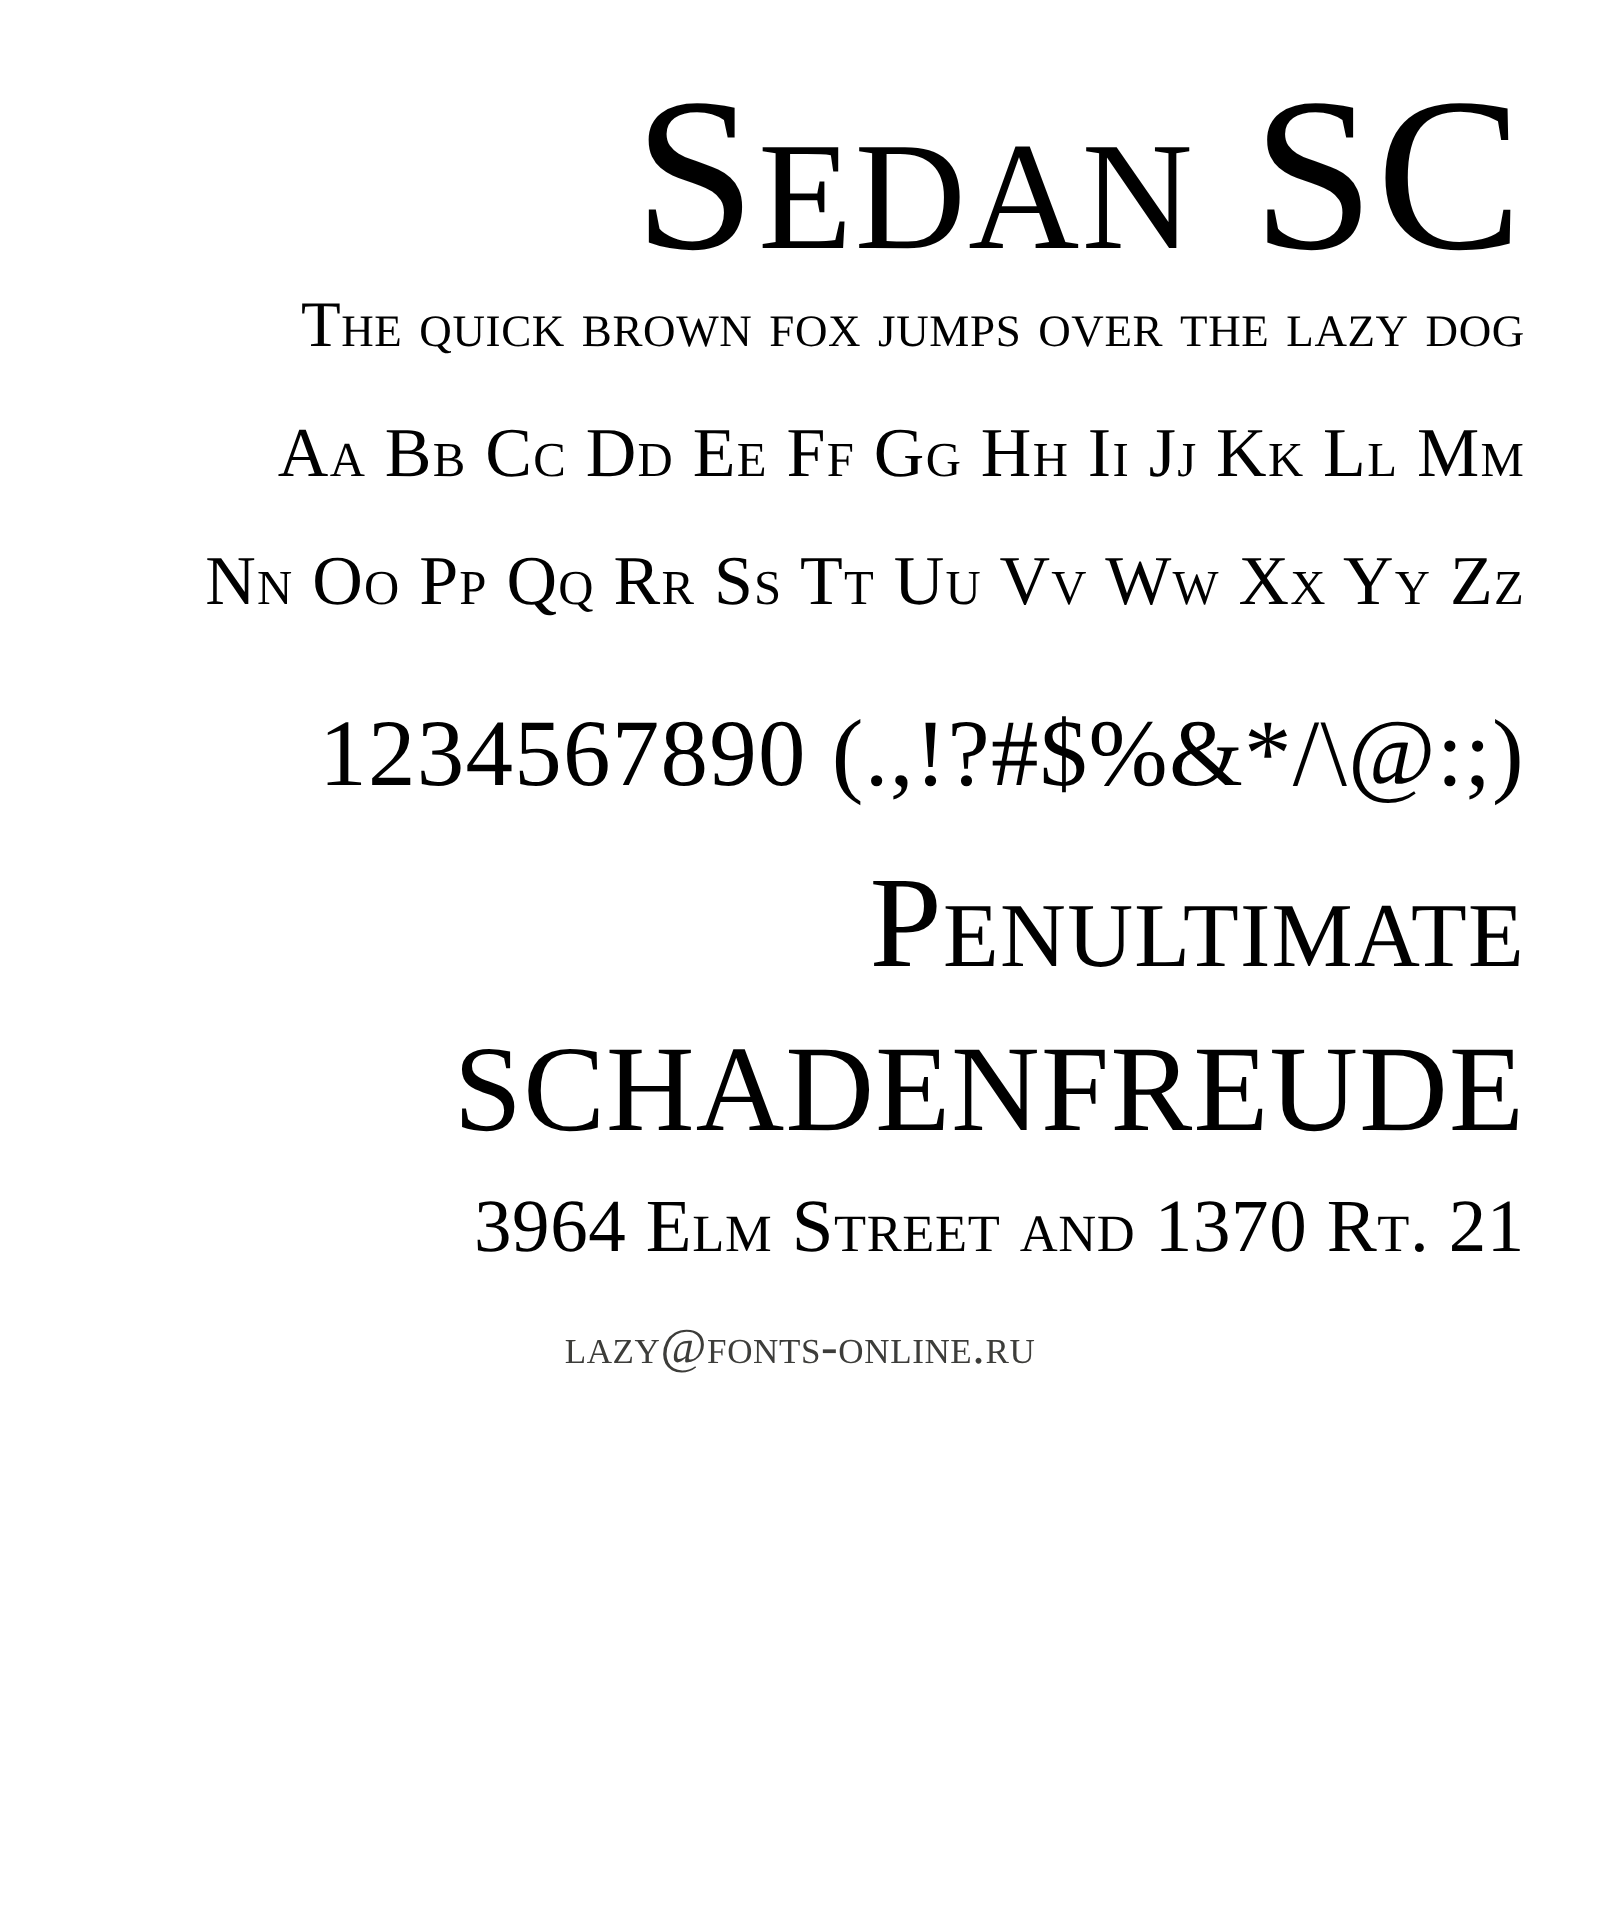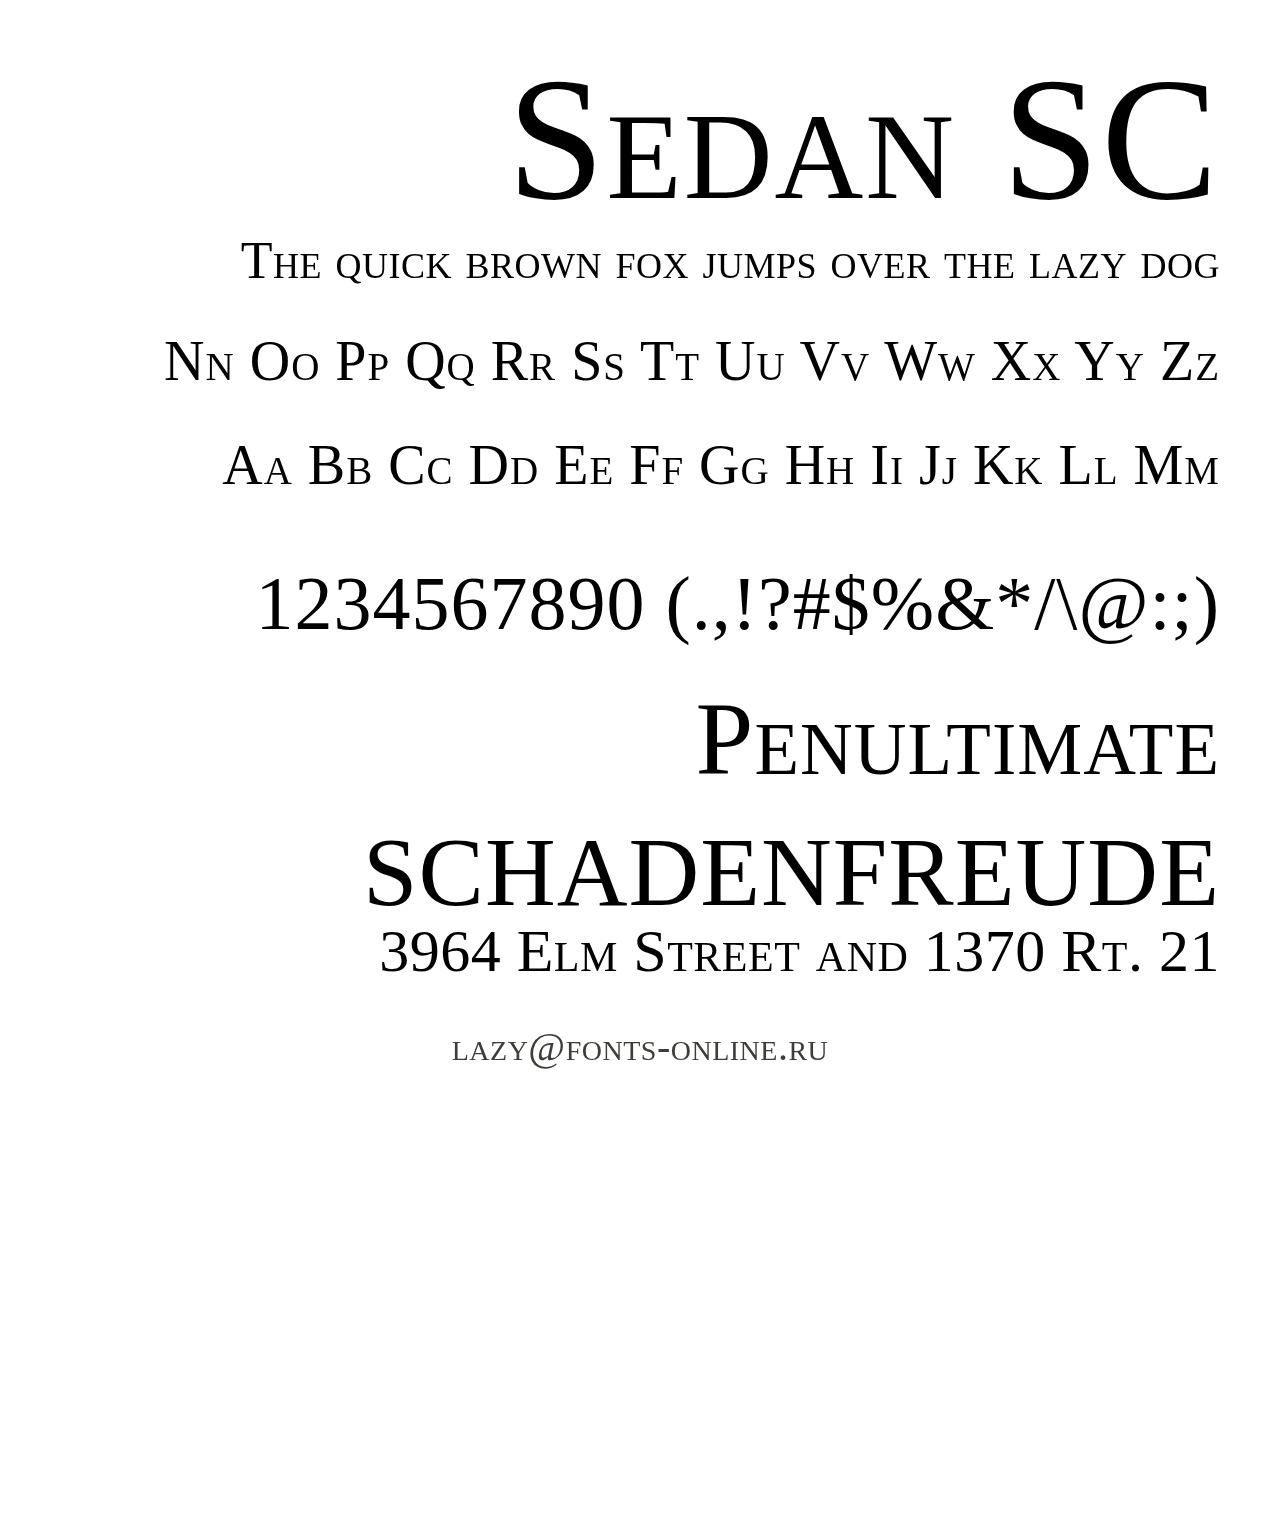--- a/index.html
+++ b/index.html
@@ -73,20 +73,21 @@
   }
   .word-big2 {
     font-size: 98px;
     letter-spacing: 1px;
     margin-top: 32px;
     font-variant: normal;
   }
   .address {
     font-size: 60px;
     letter-spacing: 0.5px;
+    margin-top: 30px;
   }
   .footer {
     display: flex;
     flex-direction: row;
     justify-content: center;
     align-items: baseline;
     gap: 48px;
     width: 100%;
     margin-top: 42px;
     font-size: 40px;
@@ -101,23 +102,23 @@
 </style>
 </head>
 <body style="background: rgb(255, 255, 255); color: rgb(61, 61, 58);">
 
 <div class="sheet">
 
   <div class="row title">Sedan SC</div>
 
   <div class="row pangram">The quick brown fox jumps over the lazy dog</div>
 
+  <div class="row alpha">Aa Bb Cc Dd Ee Ff Gg Hh Ii Jj Kk Ll Mm</div>
+
   <div class="row alpha2">Nn Oo Pp Qq Rr Ss Tt Uu Vv Ww Xx Yy Zz</div>
-
-  <div class="row alpha">Aa Bb Cc Dd Ee Ff Gg Hh Ii Jj Kk Ll Mm</div>
 
   <div class="row digits">1234567890 (.,!?#$%&amp;*/\@:;)</div>
 
   <div class="row word-big">Penultimate</div>
 
 
   <div class="row word-big2">SCHADENFREUDE</div>
 
   <div class="row address">3964 Elm Street and 1370 Rt. 21</div>
 

